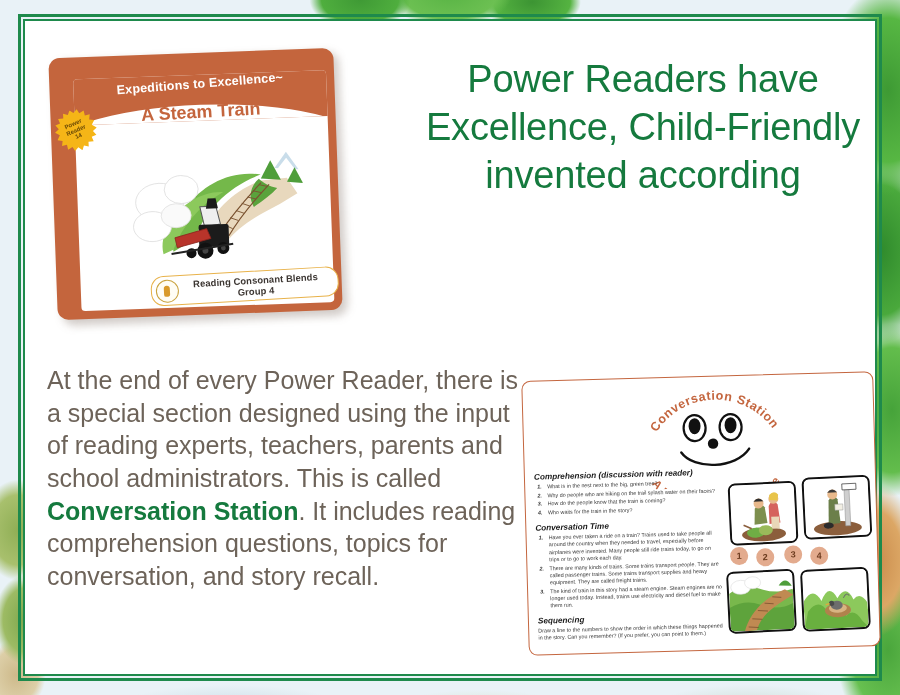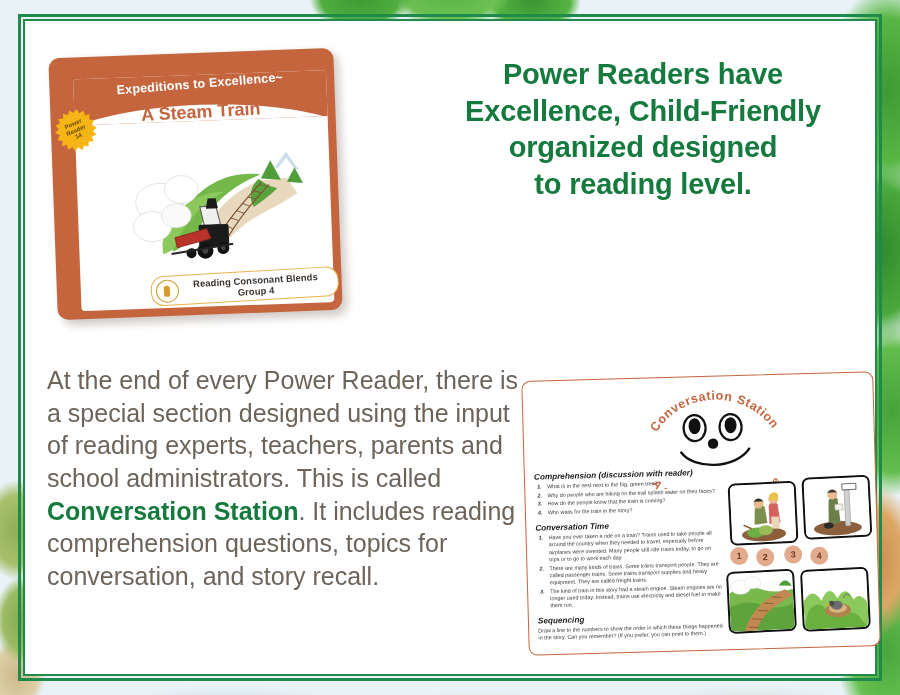--- a/index.html
+++ b/index.html
@@ -67,22 +67,22 @@
     left: 25px; top: 21px; right: 25px; bottom: 21px;
     background: #ffffff;
   }
 
   
   #headline {
     position: absolute;
     left: 383px; top: 35px; width: 470px;
     text-align: center;
     color: #157a3e;
-    font-size: 29px;
-    font-weight: bold;
+    font-size: 38px;
+    font-weight: normal;
     line-height: 1.26;
     letter-spacing: -0.2px;
   }
 
   
   #body-copy {
     position: absolute;
     left: 22px; top: 343px; width: 490px;
     text-align: left;
     color: #6d6359;
@@ -278,22 +278,21 @@
   <div class="foliage" id="foliage-bottom"></div>
 
   <div id="frame-outer"></div>
   <div id="frame-inner"></div>
 
   <div id="content">
 
     <div id="headline">
       <div>Power Readers have</div>
       <div>Excellence, Child-Friendly</div>
-      <div>organized designed</div>
-      <div>to reading level.</div>
+      <div>invented according</div>
     </div>
 
     <div id="body-copy"><span>At the end of every Power Reader, there is a special section designed using the input of reading experts, teachers, parents and school administrators. This is called </span><span class="hl">Conversation Station</span><span>. It includes reading comprehension questions, topics for conversation, and story recall.</span></div>
 
     <div id="book">
       <div id="book-shadow"></div>
       <div id="book-board"></div>
       <div id="book-page"></div>
 
       <svg id="train-art" viewBox="0 0 200 130">

